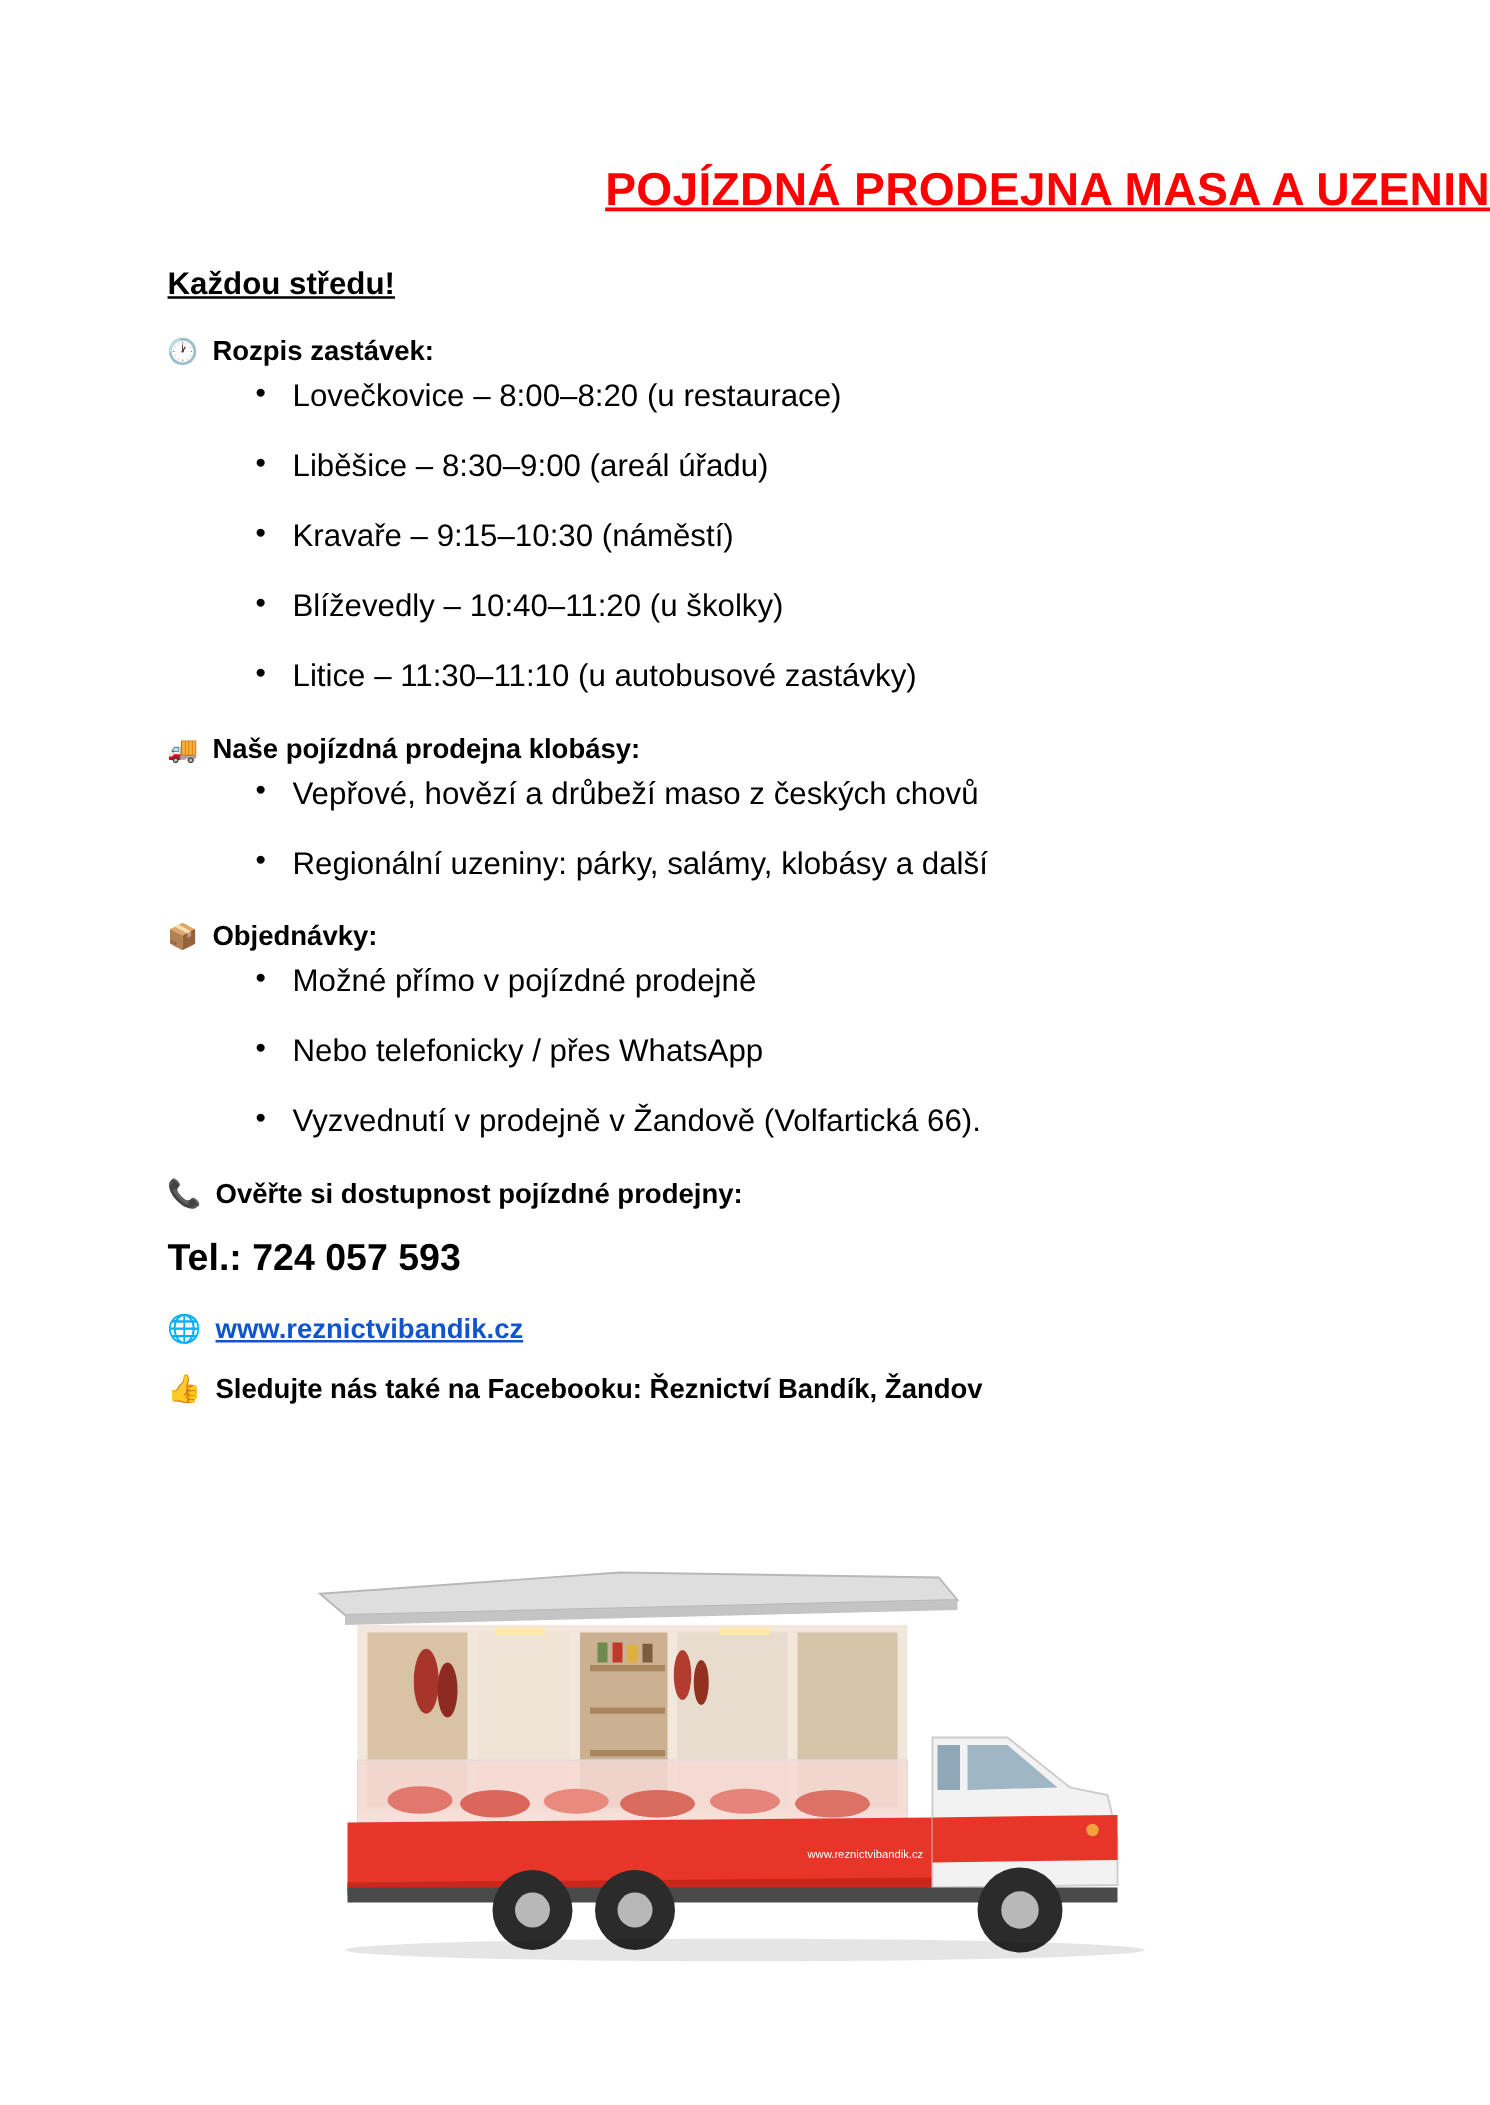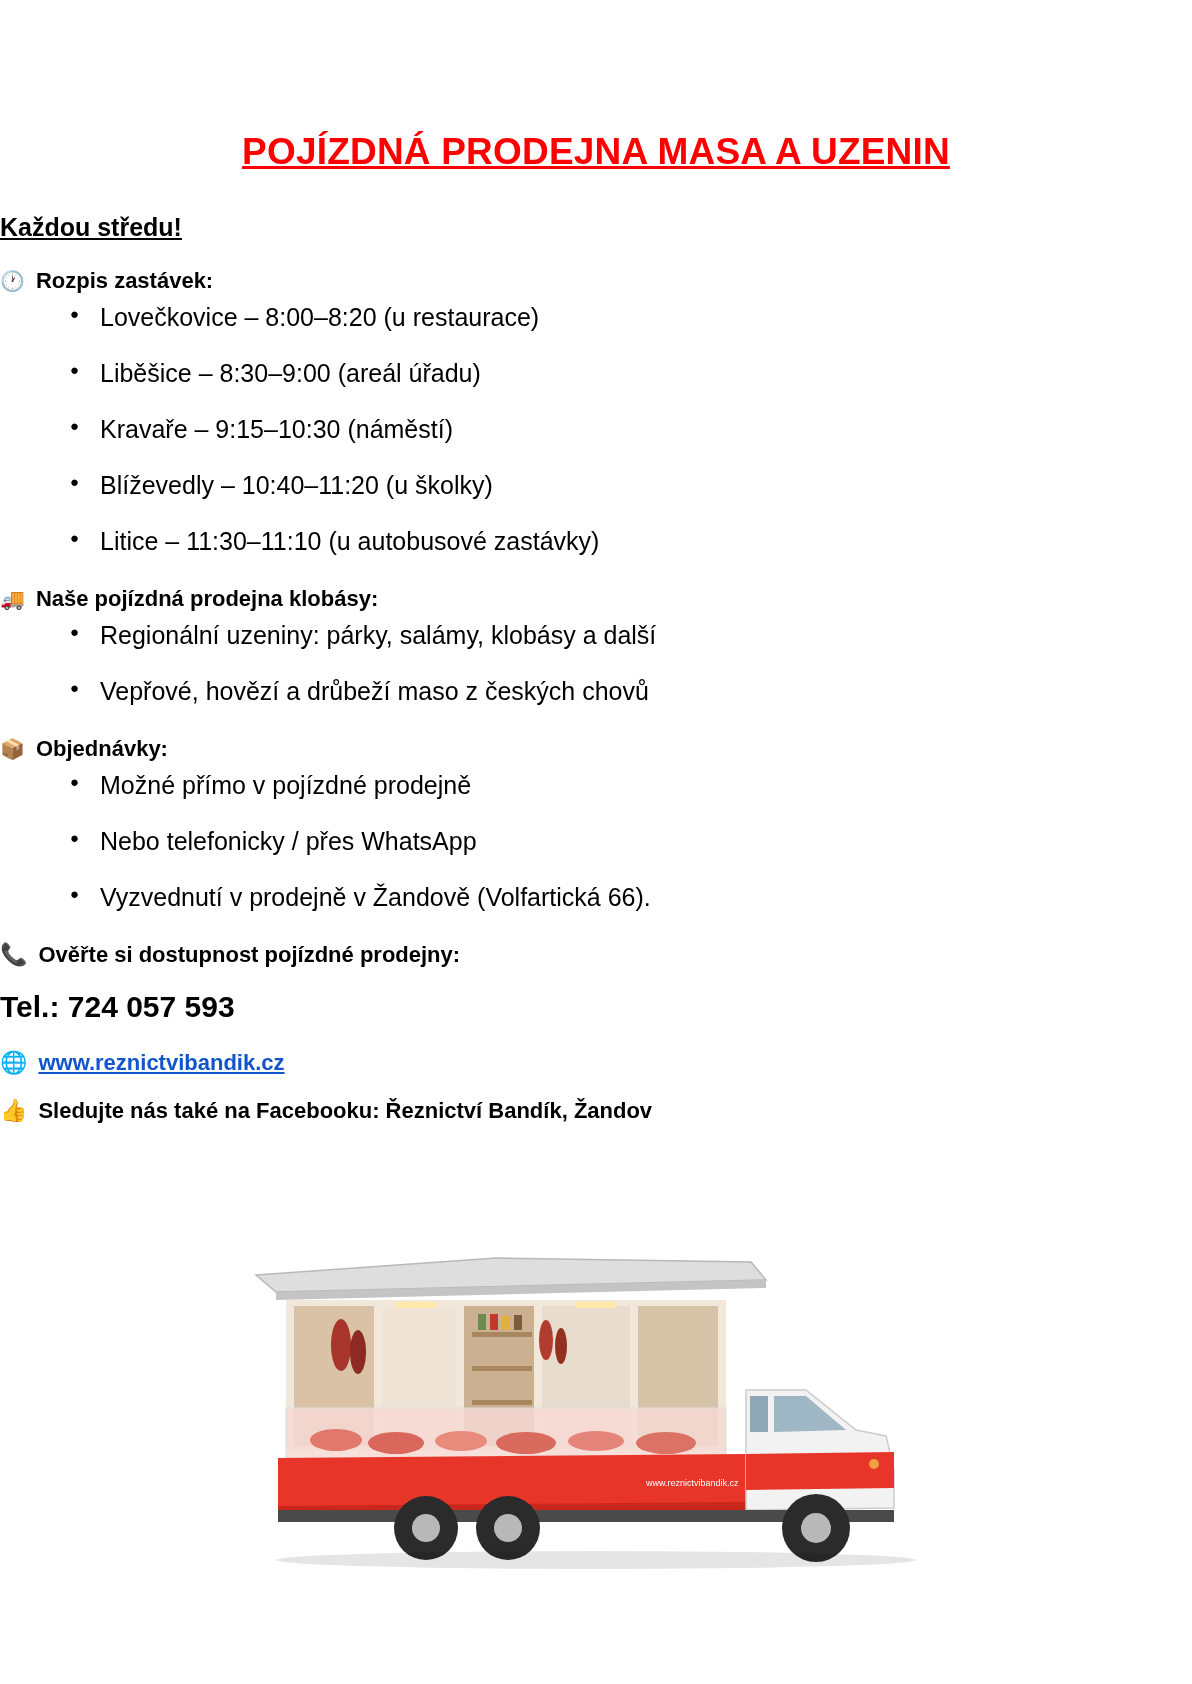--- a/index.html
+++ b/index.html
@@ -16,31 +16,32 @@
     overflow: hidden;
   }
   .page {
     position: relative;
     width: 1192px;
     height: 1684px;
     padding: 0;
     box-sizing: border-box;
   }
   .title {
-    text-align: center;
+    text-align: right;
     color: #FF0000;
     font-size: 37px;
     font-weight: bold;
     text-decoration: underline;
     letter-spacing: 0.2px;
     margin: 0;
     padding-top: 132px;
     line-height: 1.1;
   }
   .content {
+    padding-left: 134px;
     padding-right: 120px;
     padding-top: 40px;
   }
   .subtitle {
     font-size: 25px;
     font-weight: bold;
     text-decoration: underline;
     margin: 0 0 26px 0;
   }
   .section-head {
@@ -131,22 +132,22 @@
         <li>Litice – 11:30–11:10 (u autobusové zastávky)</li>
       </ul>
     </div>
 
     <div class="block">
       <div class="section-head">
         <span class="emoji">🚚</span>
         <span>Naše pojízdná prodejna klobásy:</span>
       </div>
       <ul class="bullets">
+        <li>Vepřové, hovězí a drůbeží maso z českých chovů</li>
         <li>Regionální uzeniny: párky, salámy, klobásy a další</li>
-        <li>Vepřové, hovězí a drůbeží maso z českých chovů</li>
       </ul>
     </div>
 
     <div class="block">
       <div class="section-head">
         <span class="emoji">📦</span>
         <span>Objednávky:</span>
       </div>
       <ul class="bullets">
         <li>Možné přímo v pojízdné prodejně</li>

